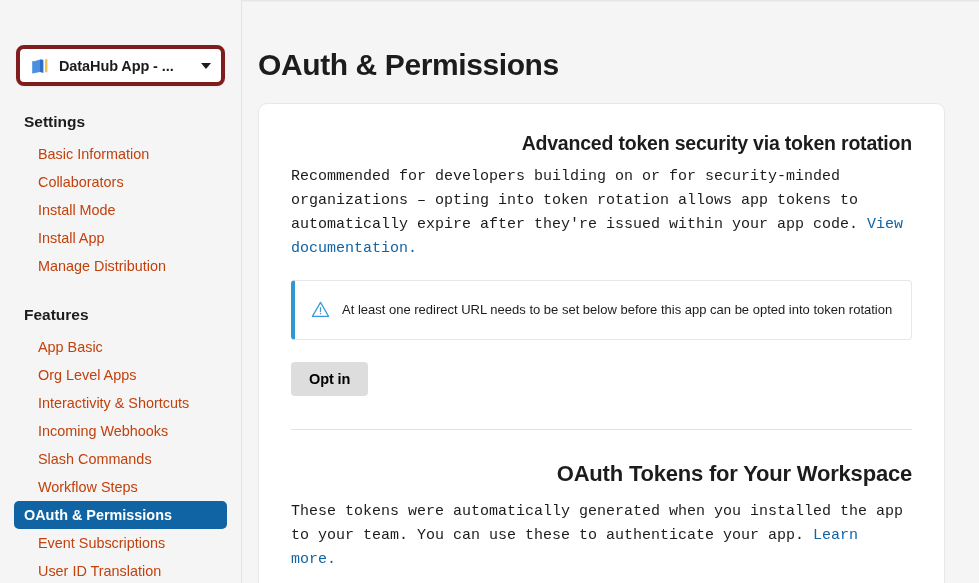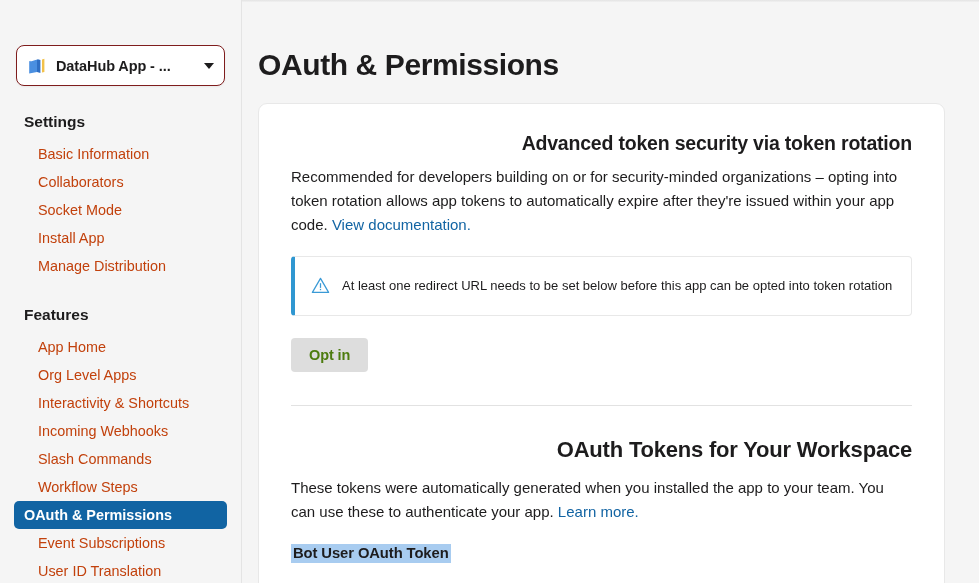--- a/index.html
+++ b/index.html
@@ -29,21 +29,21 @@
     flex: 0 0 242px;
     background: #f5f5f5;
     border-right: 1px solid #e4e4e4;
     padding: 0;
     position: relative;
   }
   .app-switcher {
     margin: 45px 16px 0 16px;
     height: 41px;
     background: #ffffff;
-    border: 1px solid #7f1d1d;
+    border: 4px solid #7f1d1d;
     border-radius: 8px;
     box-shadow: 0 1px 2px rgba(0,0,0,.05);
     display: flex;
     align-items: center;
     padding: 0 10px 0 10px;
     cursor: pointer;
   }
   .app-icon {
     width: 20px; height: 20px;
     flex: 0 0 20px;
@@ -129,20 +129,21 @@
   .sect-title.tokens {
     font-size: 22px;
     margin-bottom: 13px;
   }
   .body-text {
     font-size: 15px;
     line-height: 24px;
     color: #1d1c1d;
     margin: 0;
     max-width: 616px;
+    font-family: Liberation Mono, monospace;
   }
   .link {
     color: #1264a3;
     text-decoration: none;
     cursor: pointer;
   }
 
   .alert {
     margin: 19px 0 0 0;
     background: #ffffff;
@@ -163,21 +164,21 @@
     font-size: 13px;
     line-height: 24px;
     color: #1d1c1d;
   }
   .btn {
     margin: 22px 0 0 0;
     display: inline-block;
     background: #dddddd;
     border: none;
     border-radius: 4px;
-    color: #4d7c0f;
+    color: #000000;
     font-family: "Liberation Sans", sans-serif;
     font-size: 14.5px;
     font-weight: bold;
     padding: 9px 18px;
     cursor: pointer;
     letter-spacing: -0.1px;
   }
   .divider {
     margin: 33px 0 0 0;
     height: 1px;
@@ -214,28 +215,28 @@
         </svg>
       </span>
       <span class="app-name">DataHub App - ...</span>
       <span class="chev"></span>
     </div>
 
     <h3 class="nav-heading settings">Settings</h3>
     <ul class="nav-list">
       <li class="nav-item">Basic Information</li>
       <li class="nav-item">Collaborators</li>
-      <li class="nav-item">Socket Mode</li>
+      <li class="nav-item">Install Mode</li>
       <li class="nav-item">Install App</li>
       <li class="nav-item">Manage Distribution</li>
     </ul>
 
     <h3 class="nav-heading features">Features</h3>
     <ul class="nav-list">
-      <li class="nav-item">App Home</li>
+      <li class="nav-item">App Basic</li>
       <li class="nav-item">Org Level Apps</li>
       <li class="nav-item">Interactivity &amp; Shortcuts</li>
       <li class="nav-item">Incoming Webhooks</li>
       <li class="nav-item">Slash Commands</li>
       <li class="nav-item">Workflow Steps</li>
       <li class="nav-item active">OAuth &amp; Permissions</li>
       <li class="nav-item">Event Subscriptions</li>
       <li class="nav-item">User ID Translation</li>
     </ul>
   </aside>

